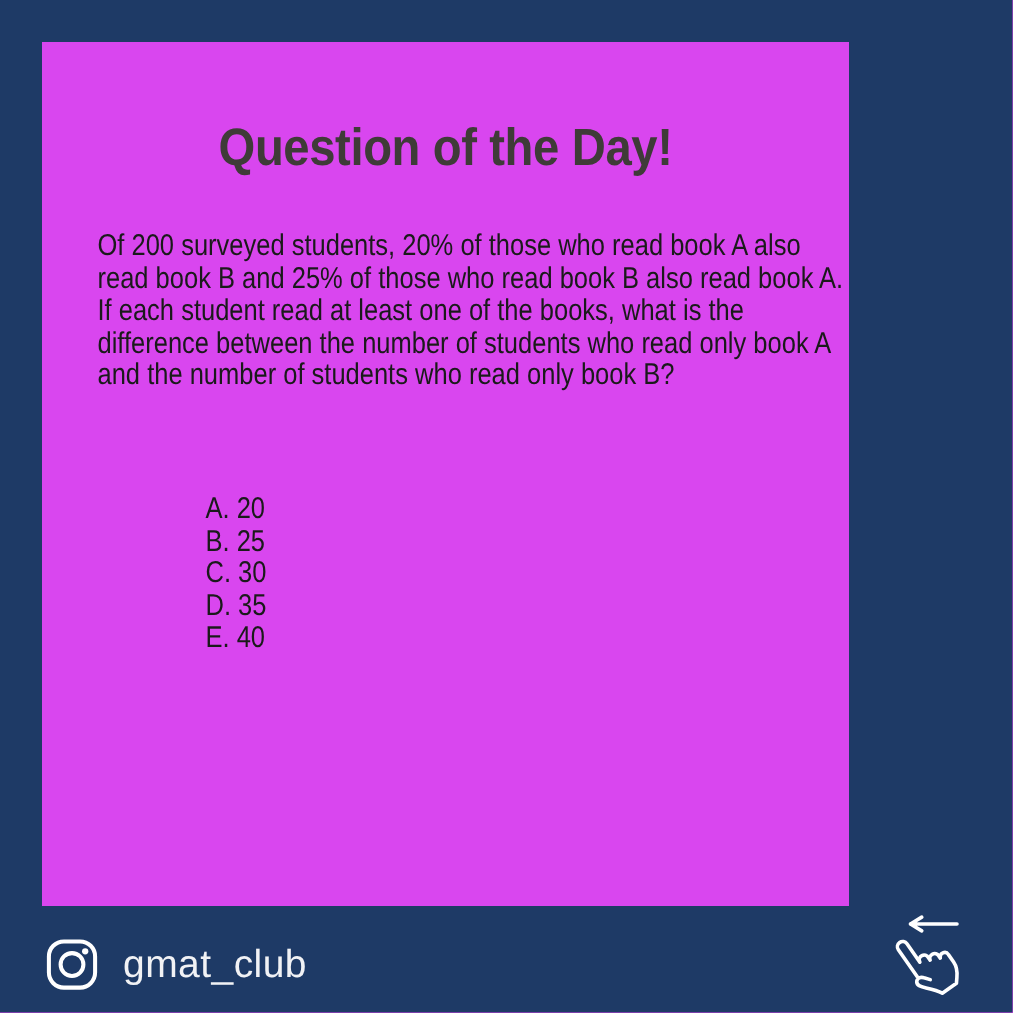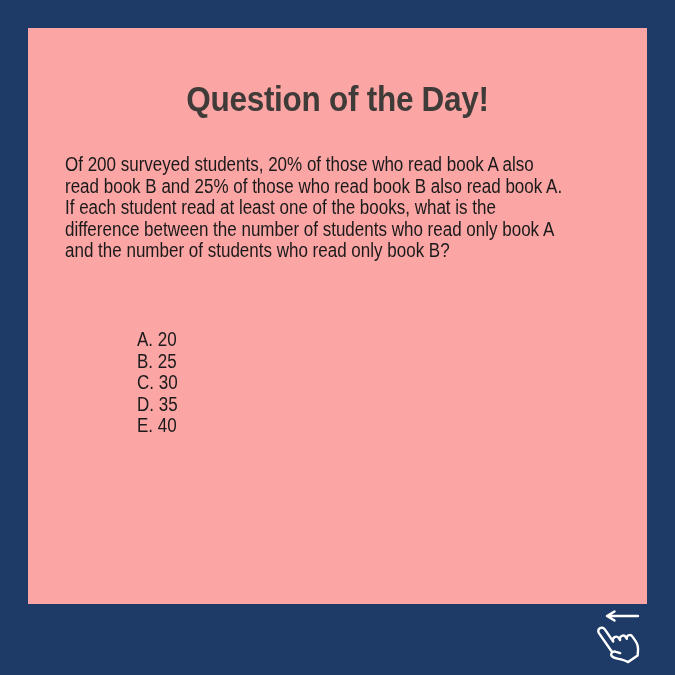--- a/index.html
+++ b/index.html
@@ -13,23 +13,23 @@
     font-family: "Liberation Sans", sans-serif;
   }
   .canvas {
     position: absolute;
     inset: 0;
   }
   .card {
     position: absolute;
     left: 28px;
     top: 28px;
-    width: 619px;
+    width: 538px;
     height: 576px;
-    background: #fca5a5;
+    background: #d946ef;
   }
   .title {
     position: absolute;
     left: 0;
     top: 53px;
     width: 100%;
     margin: 0;
     font-size: 35px;
     line-height: 35px;
     font-weight: bold;
@@ -99,20 +99,28 @@
 
     <div class="choices">
       <div>A. 20</div>
       <div>B. 25</div>
       <div>C. 30</div>
       <div>D. 35</div>
       <div>E. 40</div>
     </div>
   </div>
 
+  <div class="footer-left">
+    <svg class="ig-icon" width="36" height="36" viewBox="0 0 36 36" fill="none" stroke="#ffffff" stroke-width="2.7">
+      <rect x="2.6" y="2.6" width="30.8" height="30.8" rx="10"></rect>
+      <circle cx="18" cy="18" r="7.6"></circle>
+      <circle cx="26.8" cy="9.2" r="2.1" fill="#ffffff" stroke="none"></circle>
+    </svg>
+    <span class="handle">gmat_club</span>
+  </div>
 
   <svg class="swipe" width="70" height="72" viewBox="0 0 70 72" fill="none" stroke="#ffffff" stroke-width="2.4" stroke-linecap="round" stroke-linejoin="round">
     <g>
       <path d="M53 13 H22 M22 13 l7.5 -4.6 M22 13 l7.5 4.6"></path>
     </g>
     <g transform="rotate(-35 33 40)">
       <path d="M23 44 V21 a3.5 3.5 0 0 1 7 0 v15
                a3.2 3.2 0 0 1 6.4 0.8 v2
                a3.2 3.2 0 0 1 6.3 1 v1.8
                a3 3 0 0 1 5.8 1.2 v6

